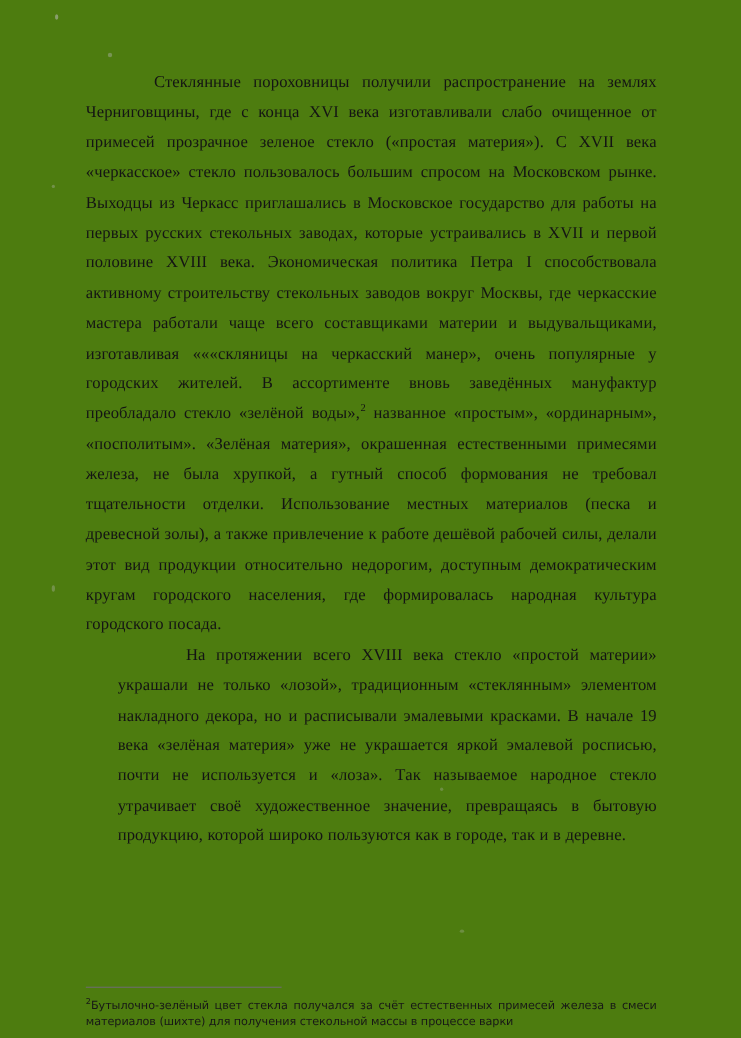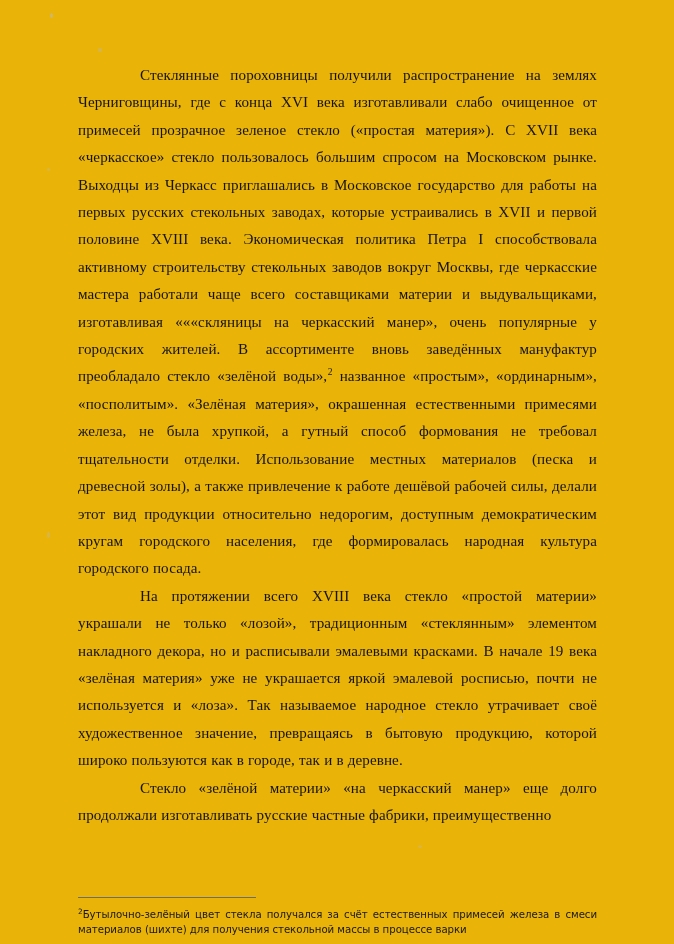--- a/index.html
+++ b/index.html
@@ -9,21 +9,21 @@
     background: #ffffff;
   }
   body {
     font-family: "Liberation Serif", "DejaVu Serif", serif;
     color: #141414;
   }
   .page {
     position: relative;
     width: 674px;
     height: 944px;
-    background: #eab308;
+    background: #4d7c0f;
     overflow: hidden;
     box-sizing: border-box;
   }
 
   
   .speckle {
     position: absolute;
     background: #b9b9b9;
     border-radius: 50%;
     opacity: .55;
@@ -48,20 +48,21 @@
     text-justify: inter-word;
     text-indent: 62px;
     font-size: 15.1px;
     line-height: 27.4px;
     letter-spacing: .1px;
     word-spacing: .2px;
     hyphens: none;
   }
   .para + .para {
     margin-top: 0;
+    margin-left: 29px;
   }
   .para:last-child {
     text-align: justify;
   }
 
   sup.fnref {
     font-size: 9.5px;
     vertical-align: super;
     line-height: 0;
     padding-left: .5px;
@@ -107,21 +108,20 @@
   <span class="speckle s4"></span>
   <span class="speckle s5"></span>
   <span class="speckle s6"></span>
 
   <div class="body-text">
 
     <p class="para"><span>Стеклянные пороховницы получили распространение на землях Черниговщины, где с конца XVI века изготавливали слабо очищенное от примесей прозрачное зеленое стекло («простая материя»). С XVII века «черкасское» стекло пользовалось большим спросом на Московском рынке. Выходцы из Черкасс приглашались в Московское государство для работы на первых русских стекольных заводах, которые устраивались в XVII и первой половине XVIII века. Экономическая политика Петра I способствовала активному строительству стекольных заводов вокруг Москвы, где черкасские мастера работали чаще всего составщиками материи и выдувальщиками, изготавливая «««скляницы на черкасский манер», очень популярные у городских жителей. В ассортименте вновь заведённых мануфактур преобладало стекло «зелёной воды»,</span><sup class="fnref">2</sup><span> названное «простым», «ординарным», «посполитым». «Зелёная материя», окрашенная естественными примесями железа, не была хрупкой, а гутный способ формования не требовал тщательности отделки. Использование местных материалов (песка и древесной золы), а также привлечение к работе дешёвой рабочей силы, делали этот вид продукции относительно недорогим, доступным демократическим кругам городского населения, где формировалась народная культура городского посада.</span></p>
 
     <p class="para">На протяжении всего XVIII века стекло «простой материи» украшали не только «лозой», традиционным «стеклянным» элементом накладного декора, но и расписывали эмалевыми красками. В начале 19 века «зелёная материя» уже не украшается яркой эмалевой росписью, почти не используется и «лоза». Так называемое народное стекло утрачивает своё художественное значение, превращаясь в бытовую продукцию, которой широко пользуются как в городе, так и в деревне.</p>
 
-    <p class="para">Стекло «зелёной материи» «на черкасский манер» еще долго продолжали изготавливать русские частные фабрики, преимущественно</p>
 
   </div>
 
   <div class="footnote-area">
     <hr class="footnote-rule">
     <p class="footnote-text"><sup class="fnmark">2</sup><span>Бутылочно-зелёный цвет стекла получался за счёт естественных примесей железа в смеси материалов (шихте) для получения стекольной массы в процессе варки</span></p>
   </div>
 
 </div>
 

